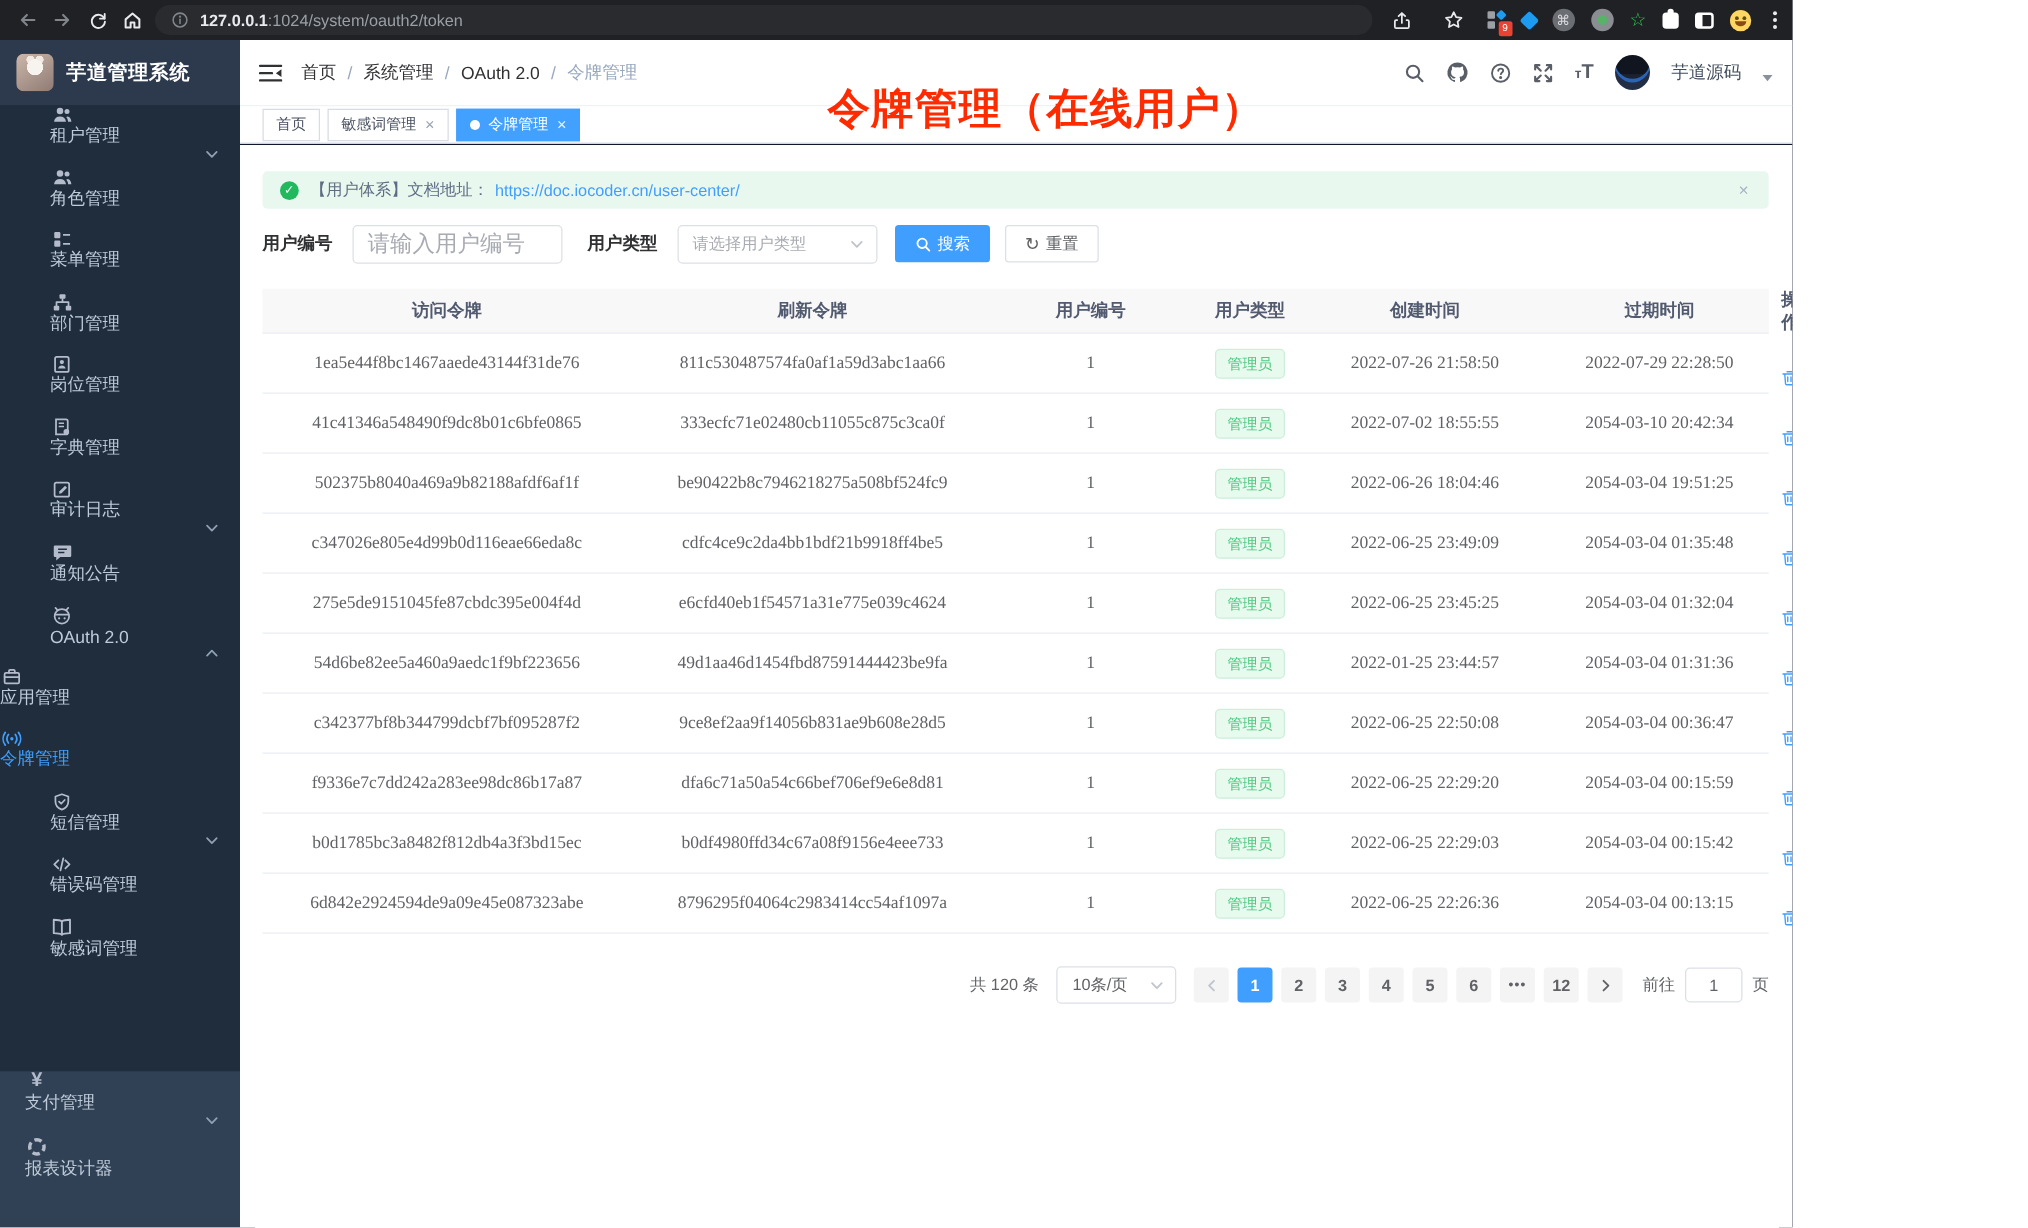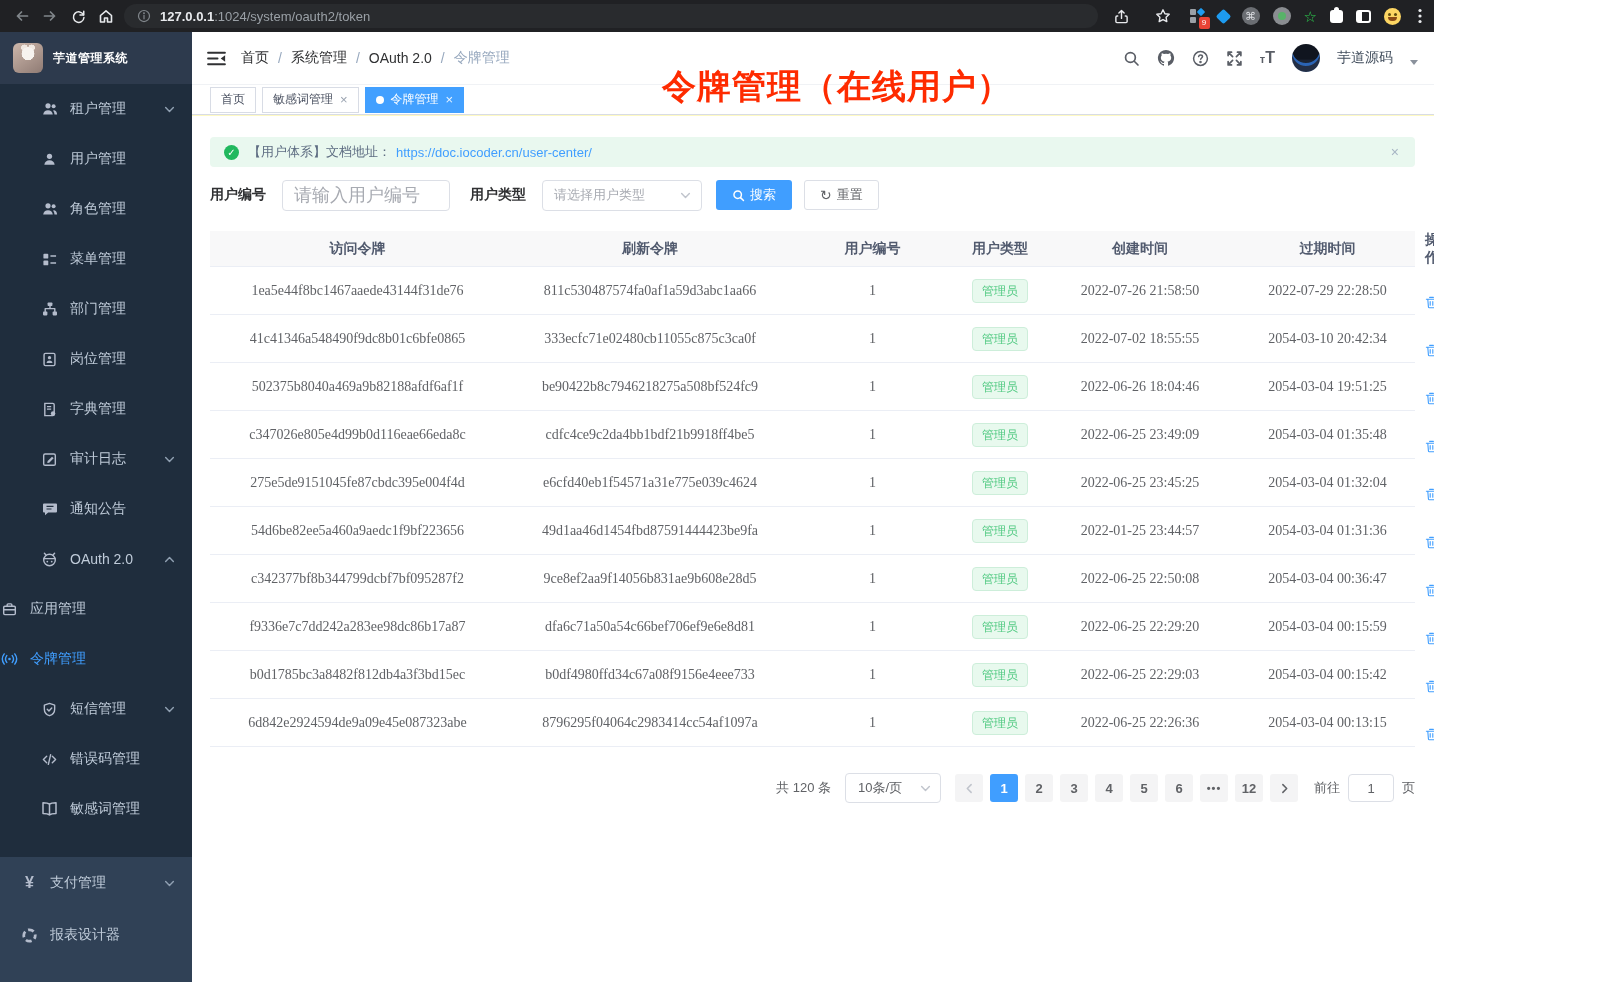--- a/index.html
+++ b/index.html
@@ -1,18 +1,18 @@
 <!DOCTYPE html>
 <html><head>
 <meta charset="utf-8">
 <style>
   * { margin:0; padding:0; box-sizing:border-box; }
   html,body { width:1622px; height:982px; }
   body { font-family:"Liberation Sans","DejaVu Sans",sans-serif; background:#fff; }
-  .stage { position:relative; width:1434px; height:982px; overflow:hidden; background:#fef9c3; }
+  .stage { position:relative; width:1434px; height:982px; overflow:hidden; background:#0f172a; }
 
   
   .browser { position:absolute; top:0; left:0; width:100%; height:32px; background:#202124; display:flex; align-items:center; color:#e8eaed; padding:0 8px; }
   .nav-ic { width:28px; height:26px; display:flex; align-items:center; justify-content:center; flex:0 0 auto; }
   .nav-ic.dim { color:#80868b; }
   .url-pill { flex:1 1 auto; height:24px; margin:0 10px 0 4px; background:#292b2e; border-radius:13px; display:flex; align-items:center; gap:8px; padding:0 12px; min-width:0; }
   .url-text { font-size:13px; white-space:nowrap; overflow:hidden; }
   .url-host { color:#e8eaed; font-weight:700; }
   .url-path { color:#9aa0a6; }
   .br-right { display:flex; align-items:center; gap:13px; flex:0 0 auto; color:#e8eaed; }
@@ -34,23 +34,23 @@
   .emoji::after { content:""; position:absolute; left:4px; top:9px; width:9px; height:4px; border-radius:0 0 8px 8px; background:#8a4a16; }
 
   
   .sidebar { position:absolute; top:32px; left:0; width:192px; bottom:0; background:#304156; }
   .logo { height:52px; background:#2d3a4d; display:flex; align-items:center; gap:10px; padding-left:13px; }
   .logo-img { width:30px; height:30px; border-radius:6px; flex:0 0 auto;
     background:radial-gradient(circle at 50% 36%, #f7f3ef 0 26%, transparent 27%),
                radial-gradient(circle at 38% 16%, #f1e9e2 0 10%, transparent 11%),
                radial-gradient(circle at 62% 16%, #f1e9e2 0 10%, transparent 11%),
                linear-gradient(145deg,#cdb7ab,#8f7b74); }
-  .logo-title { color:#fff; font-size:12px; font-weight:700; letter-spacing:.5px; }
+  .logo-title { color:#fff; font-size:16px; font-weight:700; letter-spacing:.5px; }
   .submenu-block { position:absolute; top:52px; left:0; width:100%; height:773px; background:#1f2d3d; overflow:hidden; }
-  .menu-item { height:50px; display:flex; align-items:center; color:#bfcbd9; font-size:14px; cursor:pointer; }
+  .menu-item { height:50px; display:flex; align-items:flex-start; color:#bfcbd9; font-size:14px; cursor:pointer;flex-direction:column; }
   .menu-item.lv0 { padding-left:20px; height:52px; }
   .menu-item.lv1 { padding-left:40px; }
   .menu-item.lv2 { }
   .mi-icon { width:19px; margin-right:11px; display:flex; justify-content:center; align-items:center; color:#b4bccc; flex:0 0 auto; }
   .menu-item.active, .menu-item.active .mi-icon { color:#409eff; }
   .mi-chevron { margin-left:auto; margin-right:17px; color:#90a0b2; display:flex; }
   .base-block { position:absolute; top:825px; left:0; width:100%; }
 
   
   .navbar { position:absolute; left:192px; top:32px; right:0; height:52px; background:#fff; display:flex; align-items:center; padding:0 16px 0 15px; }
@@ -204,29 +204,20 @@
           </span>
           <span>租户管理</span>
           <span class="mi-chevron">
             <svg viewBox="0 0 10 10" width="11" height="11" fill="none" stroke="currentColor" stroke-linecap="round" stroke-linejoin="round" stroke-width="1.3">
               <path d="m1.5 3.2 3.5 3.6 3.5-3.6"></path>
             </svg>
           </span>
         </div>
         <div class="menu-item lv1">
           <span class="mi-icon">
-            <svg viewBox="0 0 16 16" width="15" height="15" fill="currentColor">
-              <circle cx="8" cy="4.6" r="2.8"></circle>
-              <path d="M2.5 13.6c.3-3 2.6-4.7 5.5-4.7s5.2 1.7 5.5 4.7z"></path>
-            </svg>
-          </span>
-          <span>用户管理</span>
-        </div>
-        <div class="menu-item lv1">
-          <span class="mi-icon">
             <svg viewBox="0 0 16 16" width="16" height="16" fill="currentColor">
               <circle cx="6" cy="4.8" r="2.6"></circle>
               <path d="M1.2 13.4c.3-2.7 2.2-4.2 4.8-4.2s4.5 1.5 4.8 4.2z"></path>
               <circle cx="11.6" cy="5.2" r="2"></circle>
               <path d="M12.2 9.2c1.7.4 2.7 1.8 2.9 4.2h-2.6a6.4 6.4 0 0 0-1.5-3.8z"></path>
             </svg>
           </span>
           <span>角色管理</span>
         </div>
         <div class="menu-item lv1">

